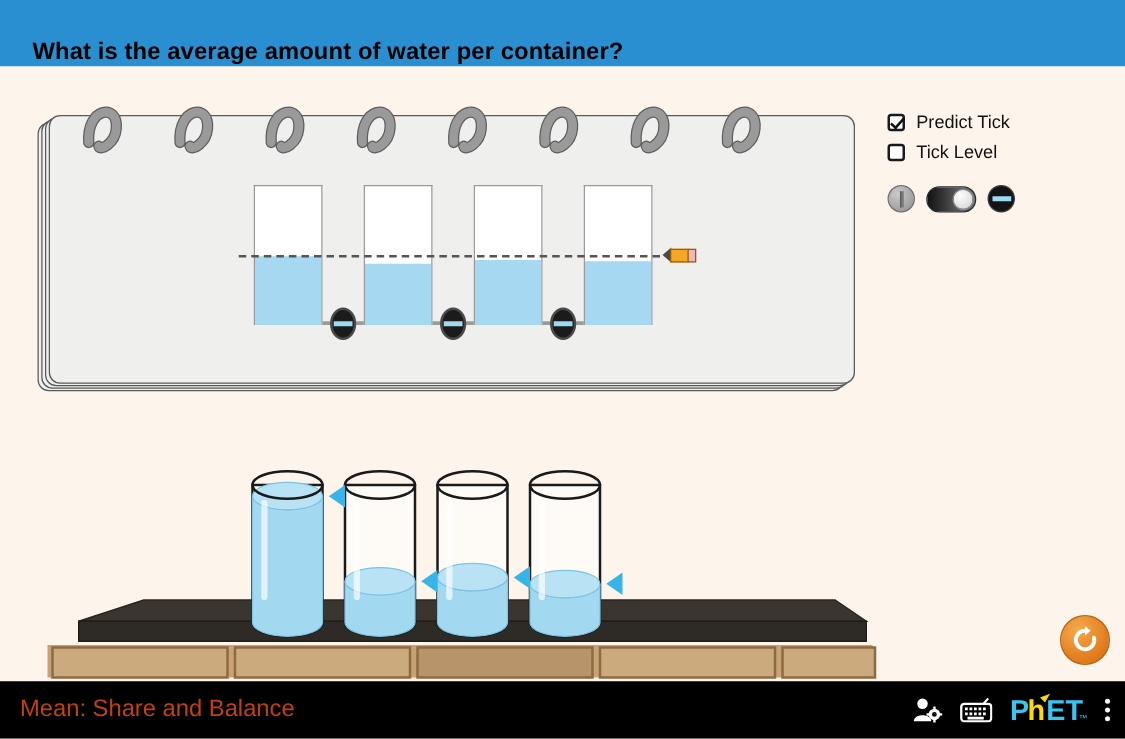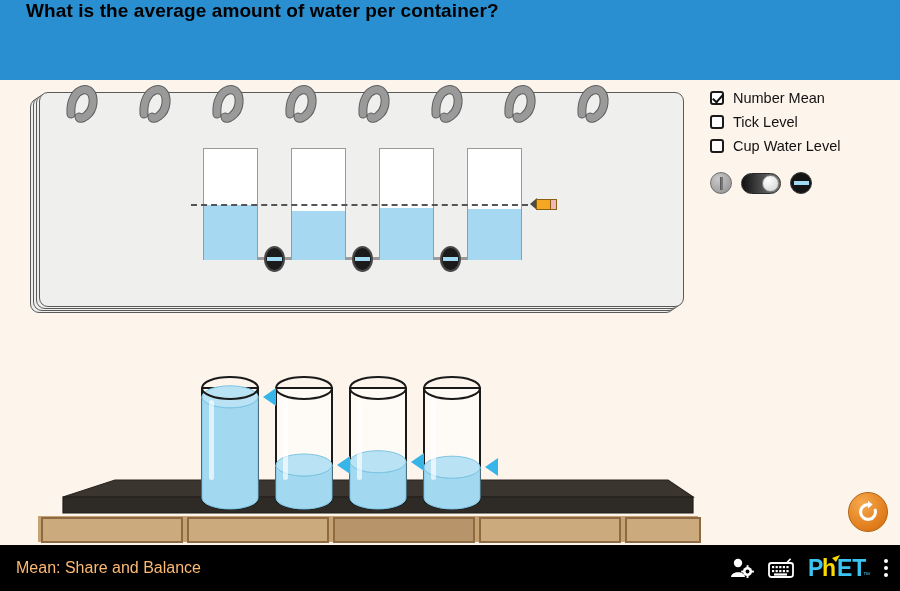--- a/index.html
+++ b/index.html
@@ -11,23 +11,23 @@
   }
   #app {
     position: relative;
     width: 900px; height: 591px;
     background: #fdf5ec;
   }
 
   
   .header-bar {
     position: absolute; left: 0; top: 0;
-    width: 900px; height: 80px;
+    width: 900px; height: 53px;
     background: #2a8fd0;
-    display: flex; align-items: flex-start;
+    display: flex; align-items: flex-end;
   }
   .header-title {
     margin-left: 26px;
     font-size: 19px;
     font-weight: bold;
     color: #000;
     letter-spacing: 0.1px;
   }
 
   
@@ -273,22 +273,22 @@
   
   .navbar {
     position: absolute;
     left: 0; top: 545px;
     width: 900px; height: 46px;
     background: #000;
     display: flex; align-items: center;
   }
   .nav-title {
     margin-left: 16px;
-    color: #fdba74;
-    font-size: 16px;
+    color: #c2410c;
+    font-size: 19px;
   }
   .nav-right {
     position: absolute; right: 12px; top: 0;
     height: 46px;
     display: flex; align-items: center; gap: 14px;
   }
   .kebab { display: flex; flex-direction: column; gap: 3px; cursor: pointer; }
   .kebab i { width: 4px; height: 4px; border-radius: 50%; background: #fff; display: block; }
   .phet-logo { font-size: 0; cursor: pointer; }
 </style>
@@ -364,29 +364,25 @@
         <div class="pencil-body"></div>
         <div class="pencil-eraser"></div>
       </div>
     </div>
   </div>
 
   <div class="controls">
     <div id="checkbox-host">
         <div class="cb-row">
           <div class="cb-box checked"></div>
-          <div class="cb-label">Number Mean</div>
+          <div class="cb-label">Predict Tick</div>
         </div>
         <div class="cb-row">
           <div class="cb-box"></div>
           <div class="cb-label">Tick Level</div>
-        </div>
-        <div class="cb-row">
-          <div class="cb-box"></div>
-          <div class="cb-label">Cup Water Level</div>
         </div>
       </div>
 
     <div class="toggle-row">
       <div class="icon-pipe-closed">
           <i></i>
         </div>
       <div class="switch">
         <div class="switch-knob"></div>
       </div>

